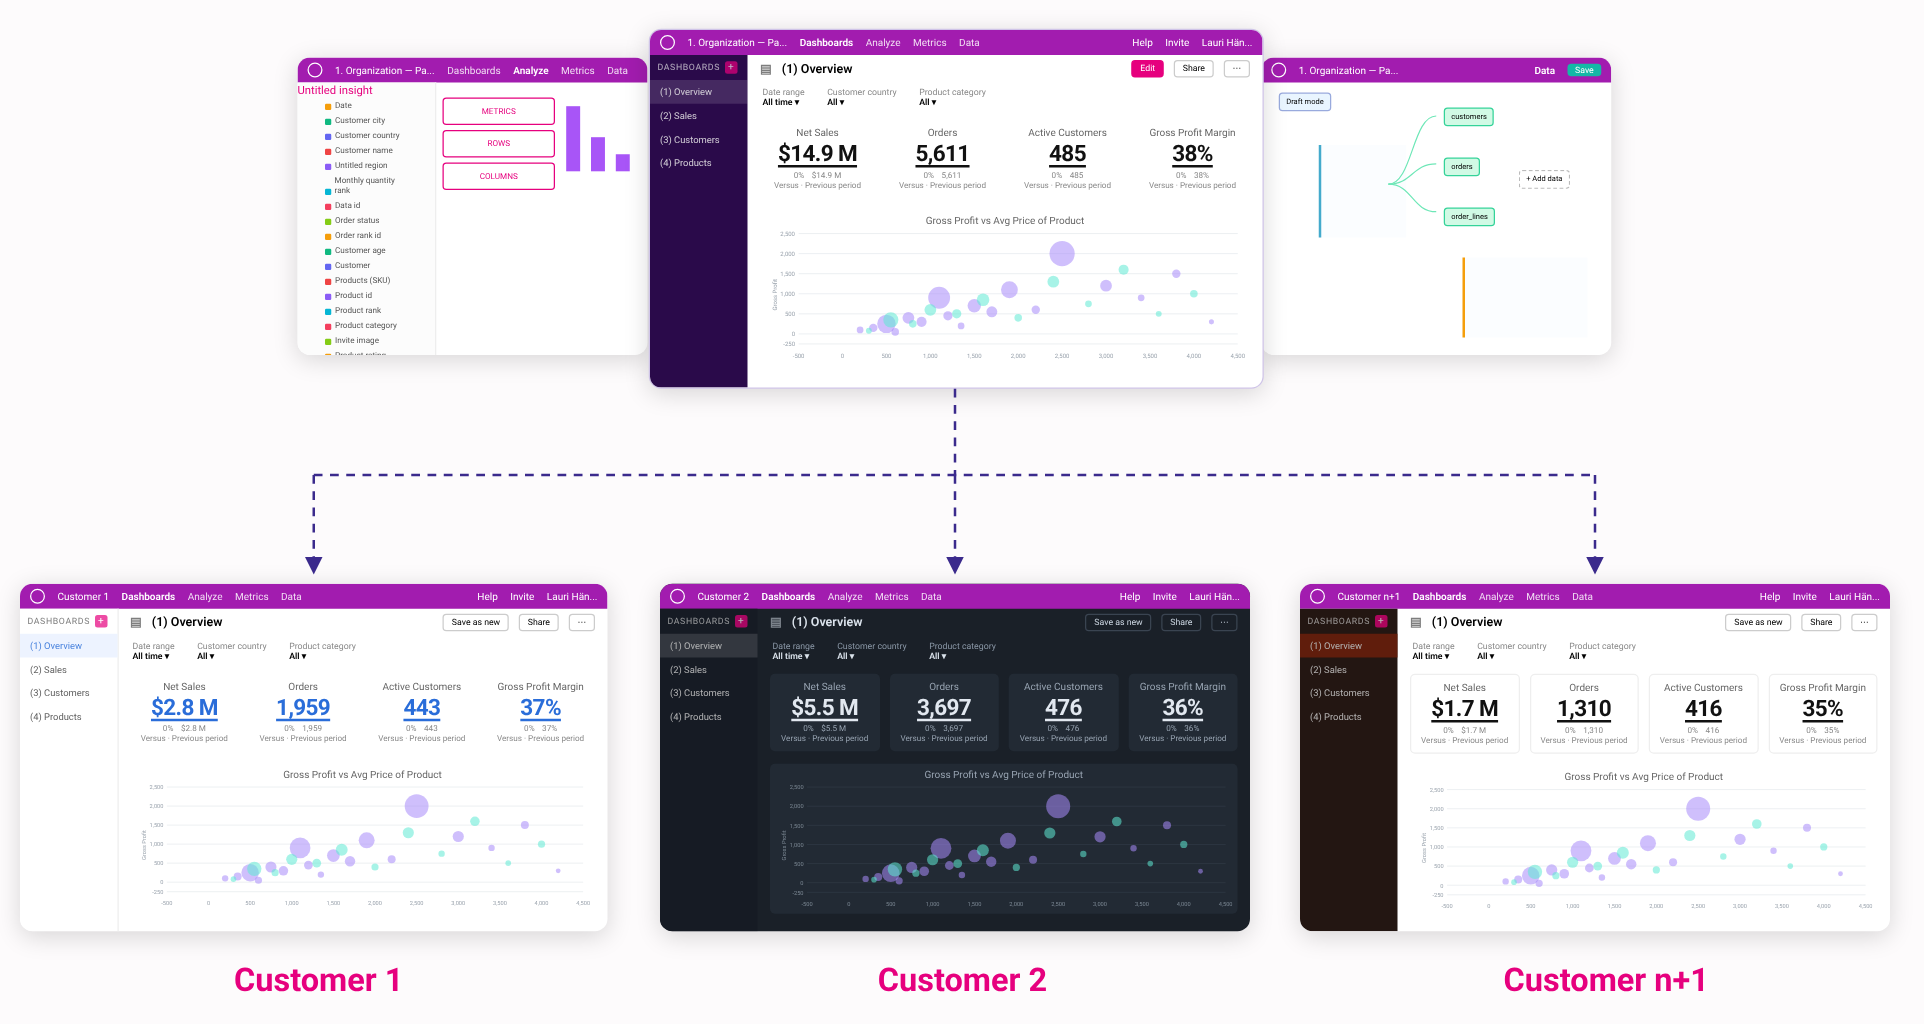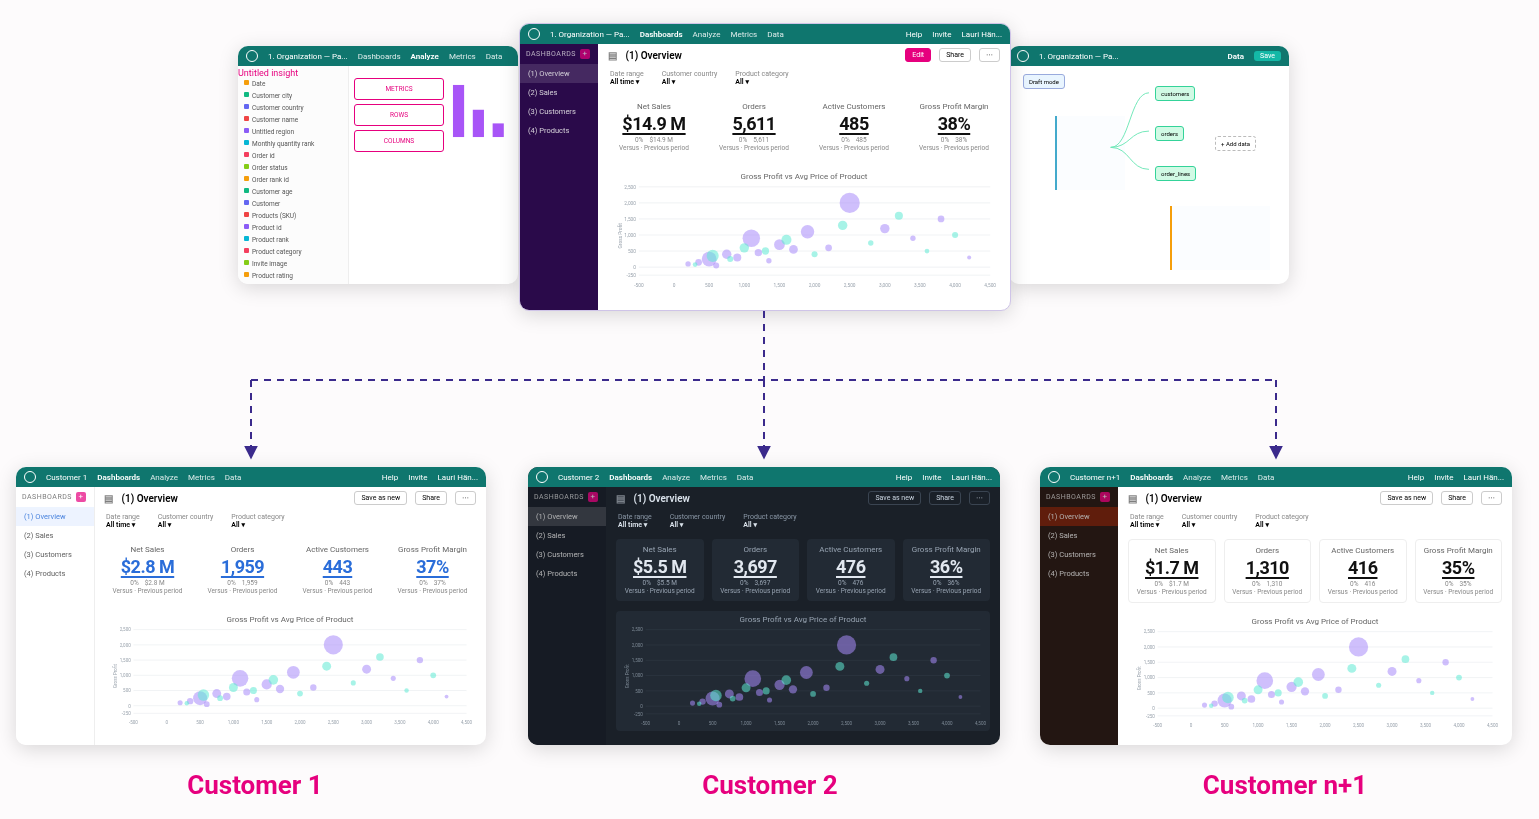--- a/index.html
+++ b/index.html
@@ -1,18 +1,18 @@
 <!DOCTYPE html>
 <html><head>
 <meta charset="utf-8">
 <style>
   html,body{margin:0;padding:0;font-family:-apple-system,BlinkMacSystemFont,'Segoe UI',Roboto,sans-serif;background:#fdfbfc;}
   .stage{position:relative;width:1539px;height:819px;overflow:hidden;}
   .card{position:absolute;background:#fff;border-radius:10px;box-shadow:0 4px 20px rgba(0,0,0,0.15);overflow:hidden;}
-  .topbar{height:20px;background:#0f766e;color:#fff;display:flex;align-items:center;font-size:8px;padding:0 8px;gap:10px;}
+  .topbar{height:20px;background:#a21caf;color:#fff;display:flex;align-items:center;font-size:8px;padding:0 8px;gap:10px;}
   .topbar .glogo{width:10px;height:10px;border:1px solid #fff;border-radius:50%;}
   .topbar .navitem{opacity:.85;}
   .topbar .navitem.active{font-weight:600;opacity:1;}
   .topbar .spacer{flex:1;}
   .topbar .pill{background:#e6007e;border-radius:3px;padding:1px 6px;font-size:7px;}
   .sidebar{position:absolute;top:20px;left:0;bottom:0;width:78px;}
   .sidebar.dark{background:#2a0a4a;color:#eee;}
   .sidebar.light{background:#fff;border-right:1px solid #eee;color:#444;}
   .sidebar.charc{background:#161b24;color:#ccc;}
   .sidebar.choco{background:#231612;color:#ccc;}
@@ -35,21 +35,21 @@
   .kpi .klabel{font-size:8px;color:#666;}
   .kpi .kval{font-size:18px;font-weight:700;letter-spacing:-.5px;margin:2px 0;}
   .kpi .kval.underline{text-decoration:underline;text-decoration-thickness:2px;text-underline-offset:3px;}
   .kpi .kfoot{font-size:6.5px;color:#888;display:flex;justify-content:center;gap:6px;}
   .scatterwrap{margin:4px 10px 8px;border-radius:4px;padding:4px;}
   .scatter-title{font-size:8px;text-align:center;color:#666;margin-bottom:2px;}
   .svgplot{width:100%;height:auto;display:block;}
   .caption{position:absolute;font-size:26px;font-weight:700;color:#e6007e;text-align:center;}
   
   .ana-left{position:absolute;top:20px;left:0;bottom:0;width:110px;background:#fcfcfc;border-right:1px solid #eee;font-size:6.5px;color:#555;}
-  .ana-left .al-row{padding:2px 6px;display:flex;align-items:flex-start;gap:3px;}
+  .ana-left .al-row{padding:2px 22px;display:flex;align-items:flex-end;gap:3px;}
   .ana-left .dot{width:5px;height:5px;border-radius:1px;}
   .ana-mid{position:absolute;top:20px;left:110px;width:90px;bottom:0;padding:8px 6px;font-size:6.5px;}
   .dz{border:1px solid #e6007e;border-radius:3px;padding:6px 4px;margin:4px 0;color:#e6007e;text-align:center;}
   .ut{font-size:9px;color:#e6007e;text-align:left;margin-top:2px;}
   .bars{position:absolute;top:34px;left:210px;right:8px;bottom:8px;}
   
   .flow{position:absolute;inset:20px 6px 6px 6px;}
   .flownode{position:absolute;border:1px solid #9ad;background:#e9f5ff;border-radius:3px;font-size:6px;padding:3px 5px;}
   .flowgrp{position:absolute;border-left:2px solid #4ac;background:#fbfdff;font-size:6px;padding:2px 4px;}
   
@@ -99,21 +99,21 @@
           <div class="al-row">
             <span class="dot" style="background:#8b5cf6"></span>
             <span>Untitled region</span>
           </div>
           <div class="al-row">
             <span class="dot" style="background:#06b6d4"></span>
             <span>Monthly quantity rank</span>
           </div>
           <div class="al-row">
             <span class="dot" style="background:#f43f5e"></span>
-            <span>Order id</span>
+            <span>Data id</span>
           </div>
           <div class="al-row">
             <span class="dot" style="background:#84cc16"></span>
             <span>Order status</span>
           </div>
           <div class="al-row">
             <span class="dot" style="background:#f59e0b"></span>
             <span>Order rank id</span>
           </div>
           <div class="al-row">

